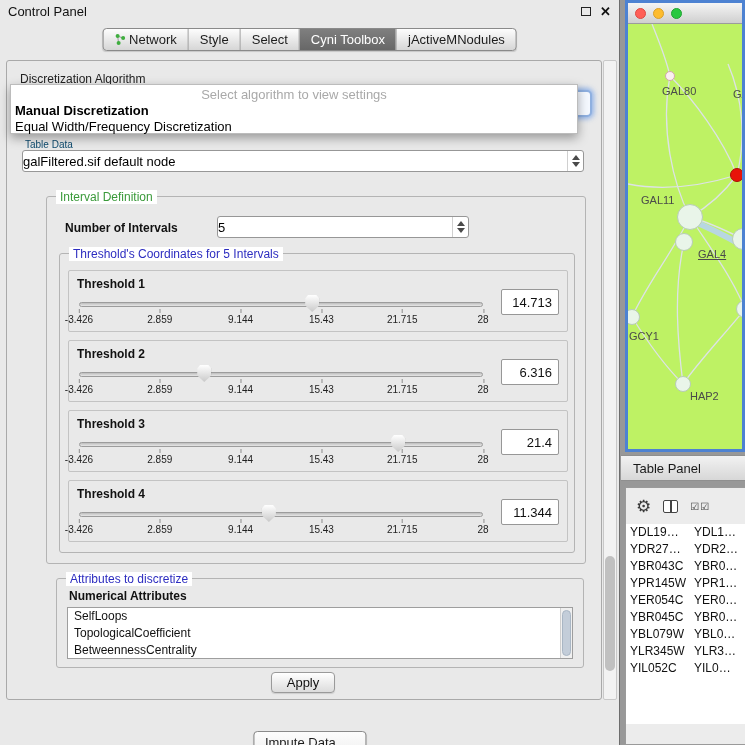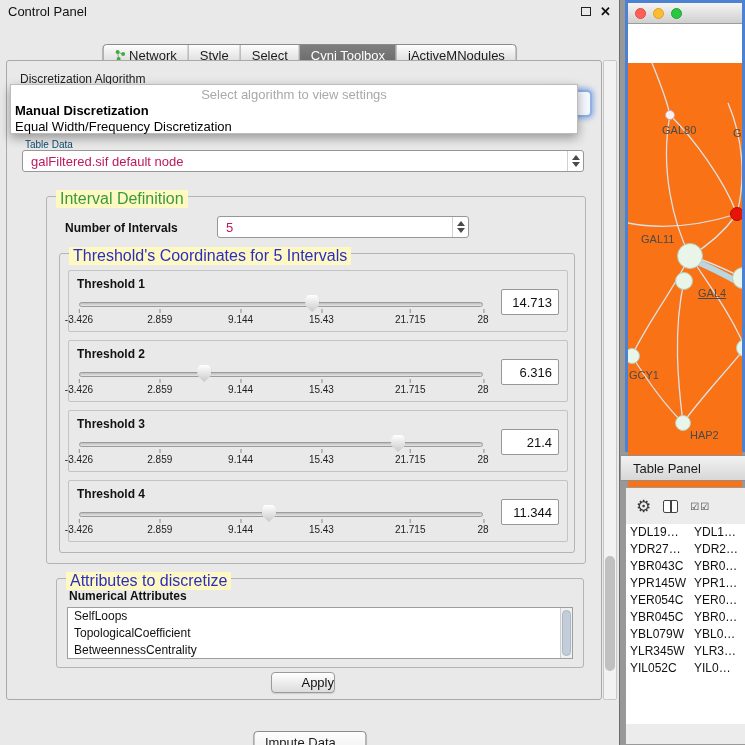--- a/index.html
+++ b/index.html
@@ -13,83 +13,83 @@
   .cp-title { flex:0 0 auto; }
   .win-icons { margin-left:auto; display:flex; align-items:center; gap:9px; }
   .float-icon { width:10px; height:9px; border:1.5px solid #222; background:transparent; }
   .close-glyph { font-size:13px; font-weight:bold; color:#111; line-height:1; }
 
   
   .seg { position:absolute; display:inline-flex; border:1px solid #8a8a8a; border-radius:4px; overflow:hidden; background:linear-gradient(#fdfdfd,#d6d6d6); box-shadow:0 1px 1px rgba(0,0,0,.15); }
   .seg .tab { padding:3px 11px; font-size:13px; color:#1c1c1c; border-left:1px solid #a2a2a2; display:flex; align-items:center; gap:4px; white-space:nowrap; cursor:default; }
   .seg .tab:first-child { border-left:none; }
   .seg .tab.selected { background:linear-gradient(#7f7f7f,#676767); color:#fff; }
-  .top-tabs { top:28px; left:50%; transform:translateX(-50%);margin-top:16px; }
+  .top-tabs { top:28px; left:50%; transform:translateX(-50%); }
   .bottom-tabs { top:731px; left:50%; transform:translateX(-50%);flex-direction:column; }
 
   
   .content { position:absolute; left:6px; top:60px; width:596px; height:640px; border:1px solid #a9a9a9; border-radius:3px; background:#e9e9e9; }
   .cp-scrollbar { position:absolute; left:603px; top:60px; width:14px; height:640px; background:#f2f2f2; border:1px solid #c8c8c8; border-radius:2px; }
   .cp-scroll-thumb { position:absolute; left:1px; width:10px; top:495px; height:115px; background:#c0c0c0; border-radius:5px; }
 
   .algo-label { position:absolute; left:13px; top:11px; font-size:12px; color:#222; }
 
   .combo-focus-stub { position:absolute; left:541px; top:29px; width:44px; height:27px; border-radius:5px; background:#f5f9ff; border:2px solid #8fb0e0; box-shadow:0 0 5px 2px rgba(100,150,230,.65); z-index:5; }
 
   .popup { position:absolute; left:3px; top:23px; width:568px; height:50px; background:#ffffff; border:1px solid #bcbcbc; box-shadow:0 4px 10px rgba(0,0,0,.35); z-index:10; padding-top:2px; }
   .popup .ph { text-align:center; color:#a9a9a9; font-size:13px; height:16px; line-height:16px; }
   .popup .opt { font-size:13px; color:#000; height:16px; line-height:16px; padding-left:4px; }
   .popup .opt.bold { font-weight:bold; }
 
   .field-label { position:absolute; font-size:10px; color:#0c4a6e; }
   .combo { position:absolute; background:#fff; border:1px solid #979797; border-radius:3px; display:flex; align-items:center; }
-  .combo .val { flex:1; font-size:13px; color:#be185d; padding-left:8px; white-space:nowrap; overflow:hidden; }
+  .combo .val { flex:1; font-size:13px; color:#000000; white-space:nowrap; overflow:hidden; }
   .stepper { width:16px; height:100%; display:flex; flex-direction:column; align-items:center; justify-content:center; gap:2px; border-left:1px solid #d0d0d0; }
   .tri-up { width:0; height:0; border-left:4px solid transparent; border-right:4px solid transparent; border-bottom:5px solid #4a4a4a; }
   .tri-dn { width:0; height:0; border-left:4px solid transparent; border-right:4px solid transparent; border-top:5px solid #4a4a4a; }
 
   .group { position:absolute; border:1px solid #b4b4b4; border-radius:3px; }
-  .group > .gtitle { position:absolute; top:-7px; left:9px; background:#fef9c3; padding:0 4px; font-size:16px; }
+  .group > .gtitle { position:absolute; top:-7px; left:9px; background:#ffffff; padding:0 4px; font-size:12px; }
   .gtitle.green { color:#3a9a3a; }
   .gtitle.blue { color:#2d2dc0; }
 
   .bold12 { font-size:12px; font-weight:bold; color:#111; }
   .num-label { position:absolute; left:18px; top:24px; }
   .num-spinner { left:170px; top:19px; width:252px; height:22px; }
 
   .thr-panel { position:absolute; left:8px; width:500px; height:62px; border:1px solid #c3c3c3; border-radius:2px; }
   .thr-label { position:absolute; left:8px; top:6px; }
   .value-field { position:absolute; right:8px; top:18px; width:58px; height:26px; background:#fff; border:1px solid #979797; border-radius:2px; font-size:13px; text-align:right; padding-right:6px; font-family:"Liberation Sans", sans-serif; color:#111; }
   .slider { position:absolute; left:10px; right:84px; top:24px; height:34px; }
   .track { position:absolute; left:0; right:0; top:7px; height:5px; background:linear-gradient(#bdbdbd,#e7e7e7); border:1px solid #9c9c9c; border-radius:3px; }
   .thumb { position:absolute; top:0; width:14px; height:17px; margin-left:-7px;
            clip-path:polygon(0 20%, 20% 0, 80% 0, 100% 20%, 100% 62%, 50% 100%, 0 62%);
            background:linear-gradient(#ffffff,#c9c9c9); filter:drop-shadow(0 1px 1px rgba(0,0,0,.45)); }
   .scale { position:absolute; left:0; right:0; top:0; height:34px; }
   .scale span { position:absolute; top:19px; transform:translateX(-50%); font-size:10px; color:#222; white-space:nowrap; }
   .scale span::before { content:""; position:absolute; left:50%; top:-5px; width:1px; height:4px; background:#8d8d8d; }
   .scale span:nth-child(1){left:0%;} .scale span:nth-child(2){left:20%;} .scale span:nth-child(3){left:40%;}
-  .scale span:nth-child(4){left:60%;} .scale span:nth-child(5){left:80%;margin-left:8px;} .scale span:nth-child(6){left:100%;}
+  .scale span:nth-child(4){left:60%;} .scale span:nth-child(5){left:80%;} .scale span:nth-child(6){left:100%;}
 
   .attr-label { position:absolute; left:12px; top:10px;text-align:center; }
   .attr-list { position:absolute; left:10px; top:28px; width:506px; height:52px; background:#fff; border:1px solid #9e9e9e; overflow:hidden; }
   .attr-list .item { font-size:12px; color:#111; line-height:17px; padding-left:6px; }
   .list-scrollbar { position:absolute; right:0; top:0; bottom:0; width:12px; background:#f0f0f0; border-left:1px solid #cfcfcf; }
   .list-scroll-thumb { position:absolute; left:1px; right:1px; top:2px; bottom:2px; background:#c3cdd9; border:1px solid #a9b6c4; border-radius:5px; }
 
-  .apply-btn { position:absolute; left:264px; top:611px; width:64px; height:21px; border:1px solid #9a9a9a; border-radius:4px; background:linear-gradient(#ffffff,#dcdcdc); font-size:13px; color:#111; text-align:right; line-height:19px; box-shadow:0 1px 1px rgba(0,0,0,.12); }
+  .apply-btn { position:absolute; left:264px; top:611px; width:64px; height:21px; border:1px solid #9a9a9a; border-radius:4px; background:linear-gradient(#ffffff,#dcdcdc); font-size:13px; color:#111; text-align:center; line-height:19px; box-shadow:0 1px 1px rgba(0,0,0,.12); }
 
   
   .net-window { position:absolute; left:625px; top:0; width:120px; height:452px; border:3px solid #4d82d2; background:#fff; }
   .net-titlebar { height:21px; background:linear-gradient(#f5f5f5,#cfcfcf); border-bottom:1px solid #9c9c9c; display:flex; align-items:center; padding-left:7px; gap:7px; }
   .tl { width:11px; height:11px; border-radius:50%; }
   .tl.red { background:#ff5f57; border:1px solid #dd4a42; }
   .tl.yellow { background:#febc2e; border:1px solid #d9a02a; }
   .tl.green { background:#28c840; border:1px solid #21a333; }
-  .canvas { position:relative; width:100%; height:calc(100% - 21px); overflow:hidden; background:#f97316;margin-top:39px; }
+  .canvas { position:relative; width:100%; height:calc(100% - 21px); overflow:hidden; background:#bef264; }
   .node { position:absolute; border-radius:50%; }
   .node.greenish { background:#e9f5e9; border:1px solid #b7ccb7; }
   .node.pink { background:#fbf0f1; border:1px solid #d3a6ac; }
   .node.red { background:#e81309; border:1px solid #a90d05; }
   .nlabel { position:absolute; font-size:11px; color:#4a4a4a; white-space:nowrap; }
 
   
   .tp-header { position:absolute; left:621px; top:455px; width:124px; height:26px; background:linear-gradient(#f2f2f2,#d7d7d7); border-top:1px solid #8f8f8f; border-bottom:1px solid #8f8f8f; font-size:13px; color:#1a1a1a; line-height:25px; padding-left:12px; }
   .tp-window { position:absolute; left:625px; top:487px; width:120px; height:258px; background:#ececec; border:1px solid #9a9a9a; border-right:none; }
   .tp-toolbar { height:36px; display:flex; align-items:center; gap:12px; padding-left:10px; }

